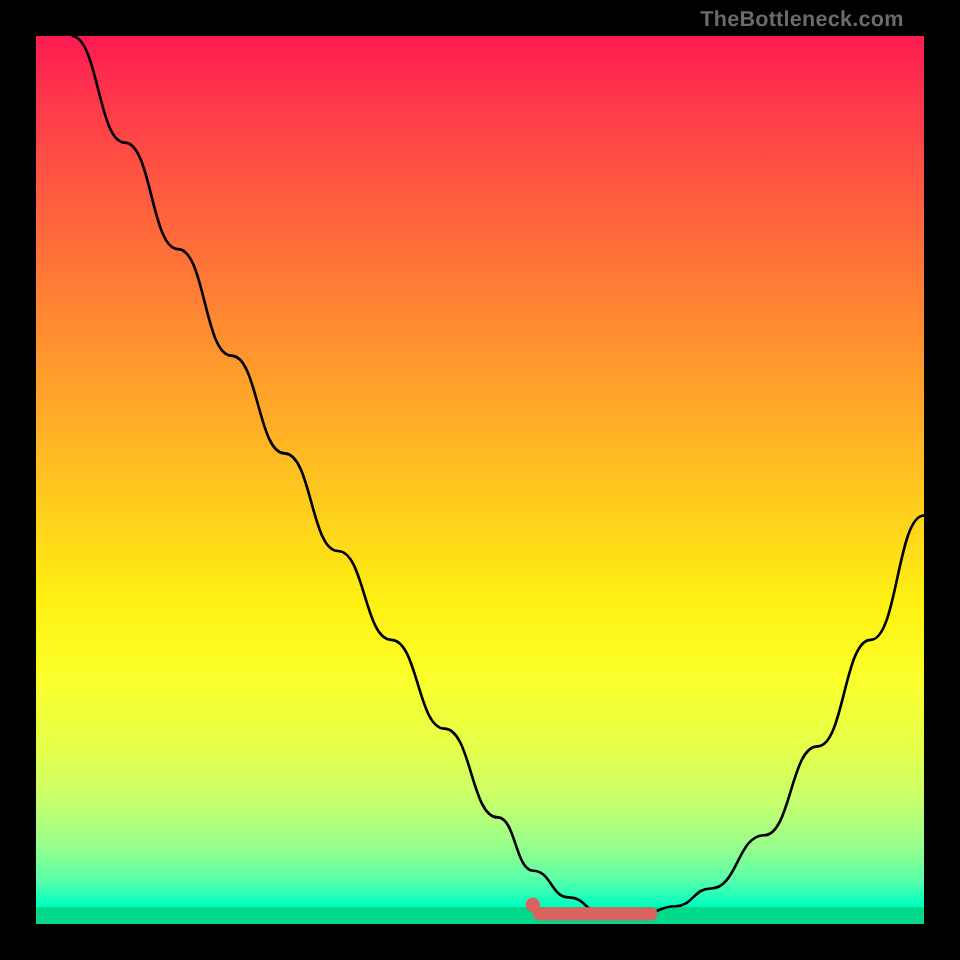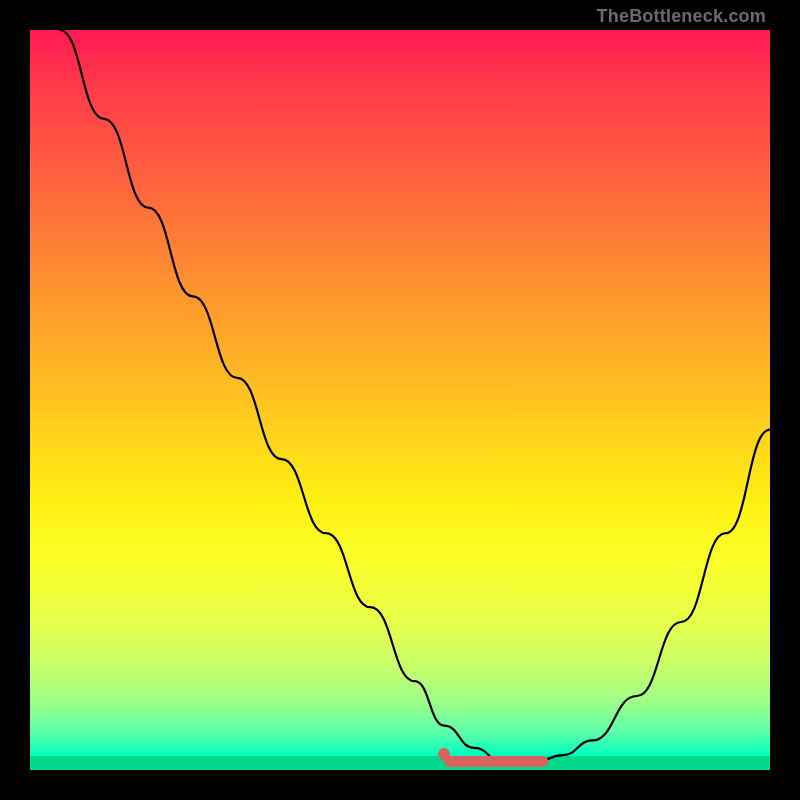--- a/index.html
+++ b/index.html
@@ -42,21 +42,21 @@
     position: absolute;
     left: 0;
     bottom: 0;
     width: 100%;
     height: 14px;
     background: #00d88a;
   }
   .watermark {
     position: absolute;
     top: 6px;
-    right: 34px;
+    right: 47px;
     color: #6b6b6b;
     font-size: 18px;
     font-weight: 600;
     letter-spacing: 0.2px;
   }
   svg.curve {
     position: absolute;
     left: 0;
     top: 0;
     width: 100%;

